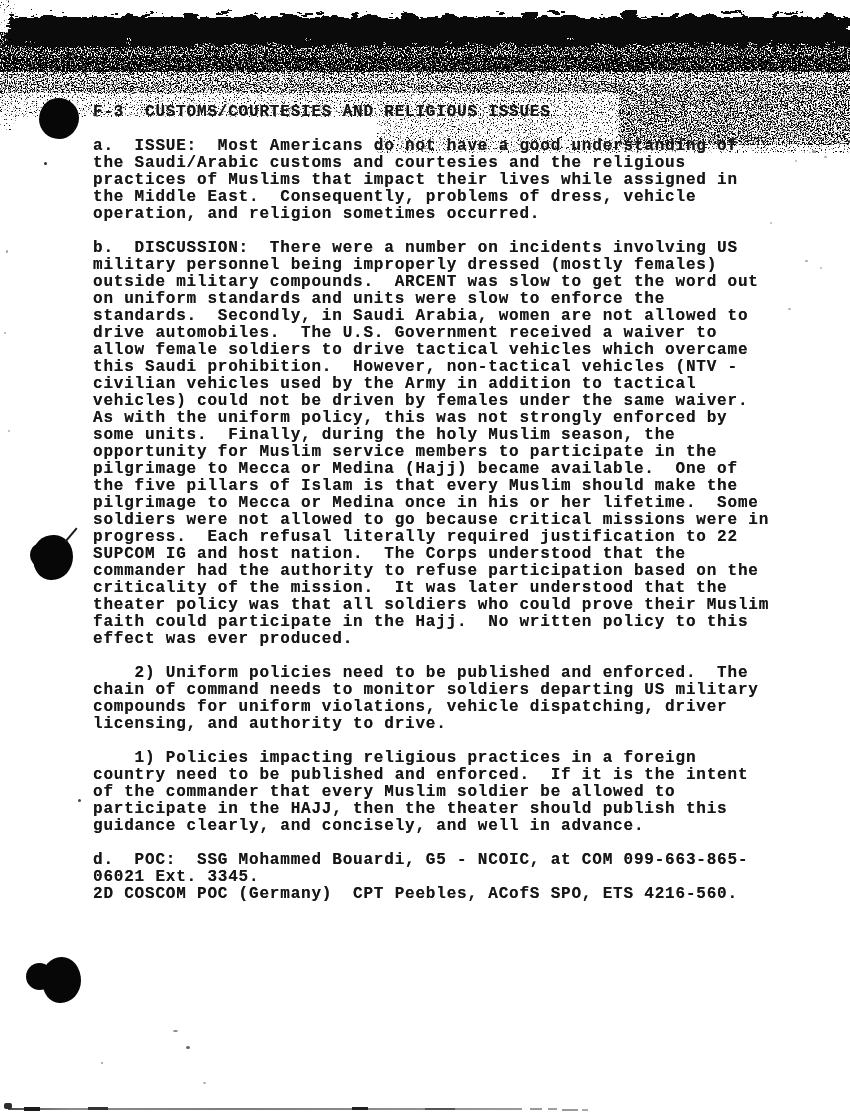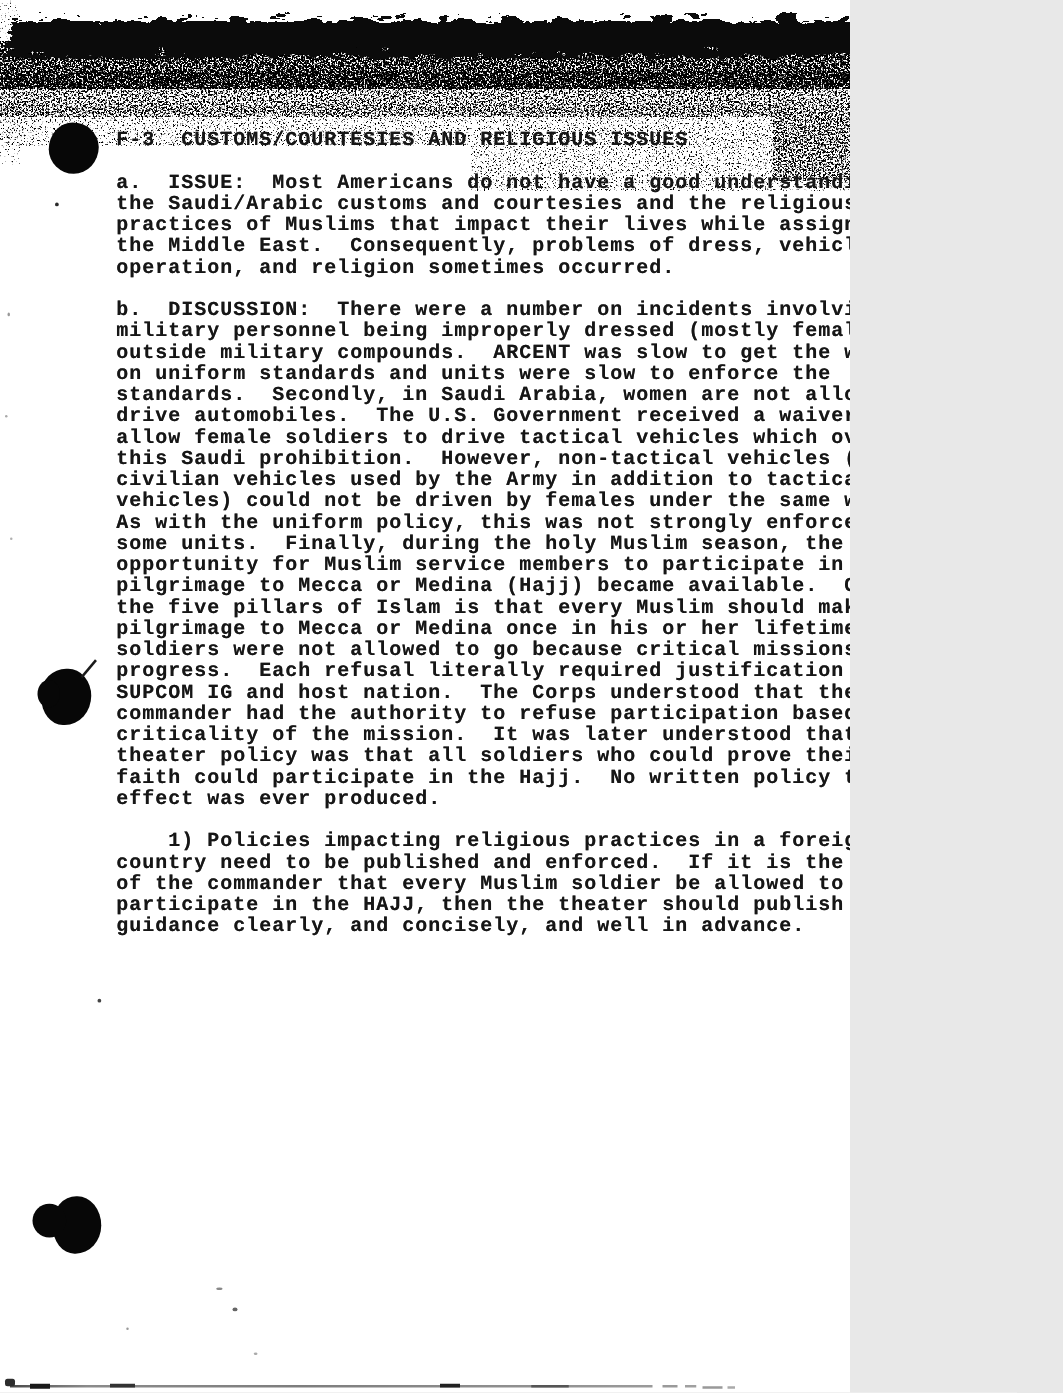--- a/index.html
+++ b/index.html
@@ -1,18 +1,18 @@
 <!DOCTYPE html>
 <html><head>
 <meta charset="utf-8">
 <style>
   html,body{margin:0;padding:0;background:#e8e8e8;}
   .page{
     position:relative;
-    width:680px;height:1114px;
+    width:850px;height:1114px;
     background:#ffffff;
     overflow:hidden;
     font-family:"Liberation Mono", monospace;
   }
   .noise-svg{position:absolute;top:0;left:0;z-index:1;}
   .doc-body{
     position:absolute;
     left:93px;top:104px;
     width:720px;
     z-index:2;
@@ -119,25 +119,32 @@
 the five pillars of Islam is that every Muslim should make the
 pilgrimage to Mecca or Medina once in his or her lifetime.  Some
 soldiers were not allowed to go because critical missions were in
 progress.  Each refusal literally required justification to 22
 SUPCOM IG and host nation.  The Corps understood that the
 commander had the authority to refuse participation based on the
 criticality of the mission.  It was later understood that the
 theater policy was that all soldiers who could prove their Muslim
 faith could participate in the Hajj.  No written policy to this
 effect was ever produced.</div>
+    <div class="doc-par">    2) Uniform policies need to be published and enforced.  The
+chain of command needs to monitor soldiers departing US military
+compounds for uniform violations, vehicle dispatching, driver
+licensing, and authority to drive.</div>
     <div class="doc-par">    1) Policies impacting religious practices in a foreign
 country need to be published and enforced.  If it is the intent
 of the commander that every Muslim soldier be allowed to
 participate in the HAJJ, then the theater should publish this
 guidance clearly, and concisely, and well in advance.</div>
+    <div class="doc-par">d.  POC:  SSG Mohammed Bouardi, G5 - NCOIC, at COM 099-663-865-
+06021 Ext. 3345.
+2D COSCOM POC (Germany)  CPT Peebles, ACofS SPO, ETS 4216-560.</div>
   </div>
 
   <div class="speck" style="left:44px;top:162px;width:3px;height:3px;background:#2a2a2a;"></div>
   <div class="speck" style="left:812px;top:150px;width:4px;height:3px;background:#9a9a9a;"></div>
   <div class="speck" style="left:824px;top:156px;width:3px;height:2px;background:#a5a5a5;"></div>
   <div class="speck" style="left:795px;top:160px;width:2px;height:2px;background:#b0b0b0;"></div>
   <div class="speck" style="left:770px;top:222px;width:2px;height:2px;background:#b5b5b5;"></div>
   <div class="speck" style="left:805px;top:260px;width:3px;height:2px;background:#a8a8a8;"></div>
   <div class="speck" style="left:820px;top:267px;width:2px;height:2px;background:#b2b2b2;"></div>
   <div class="speck" style="left:788px;top:308px;width:3px;height:2px;background:#adadad;"></div>

